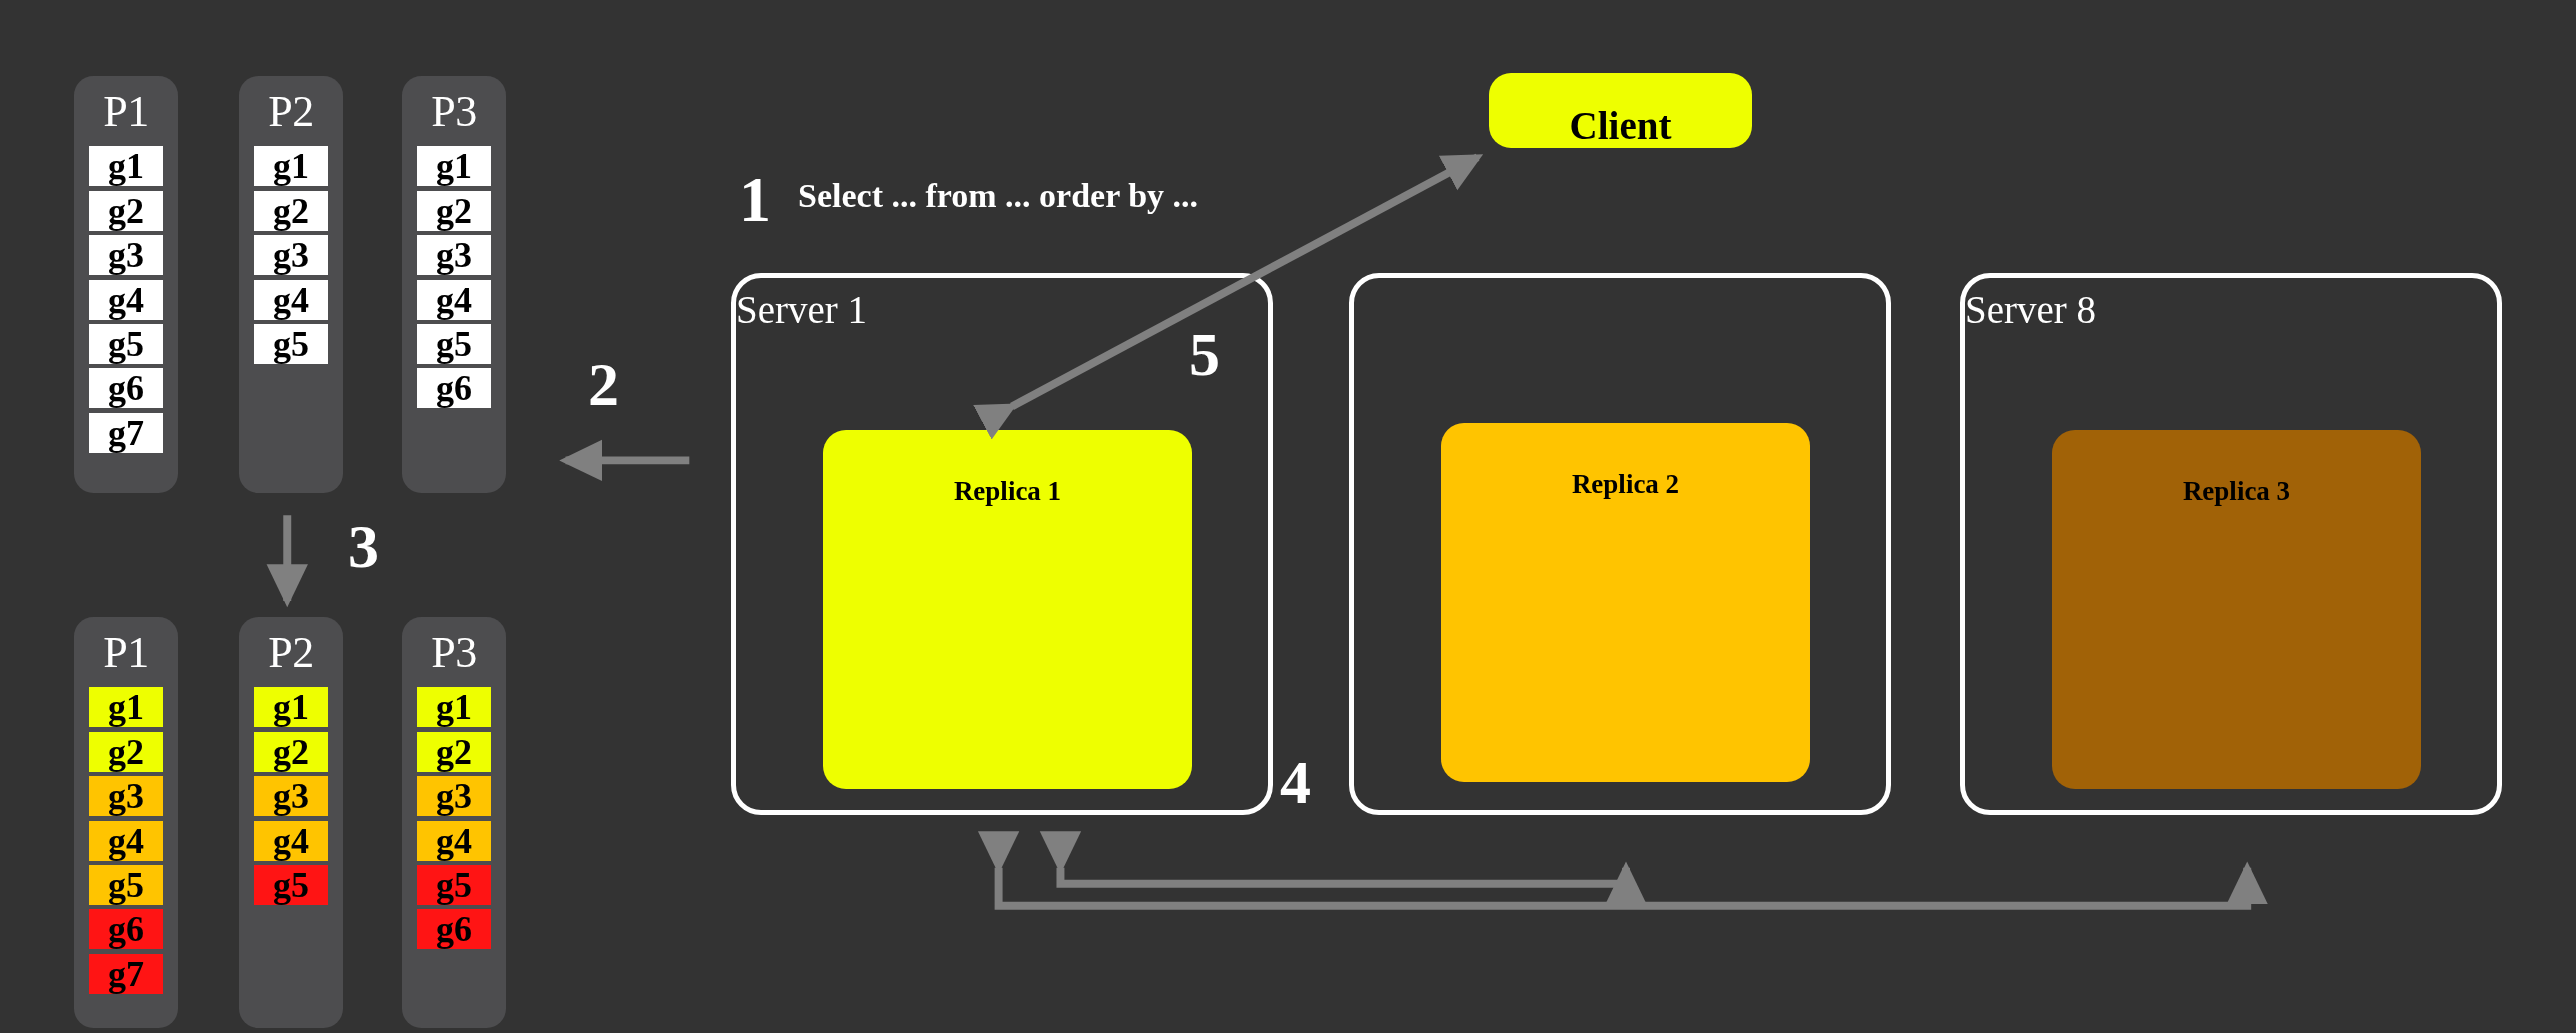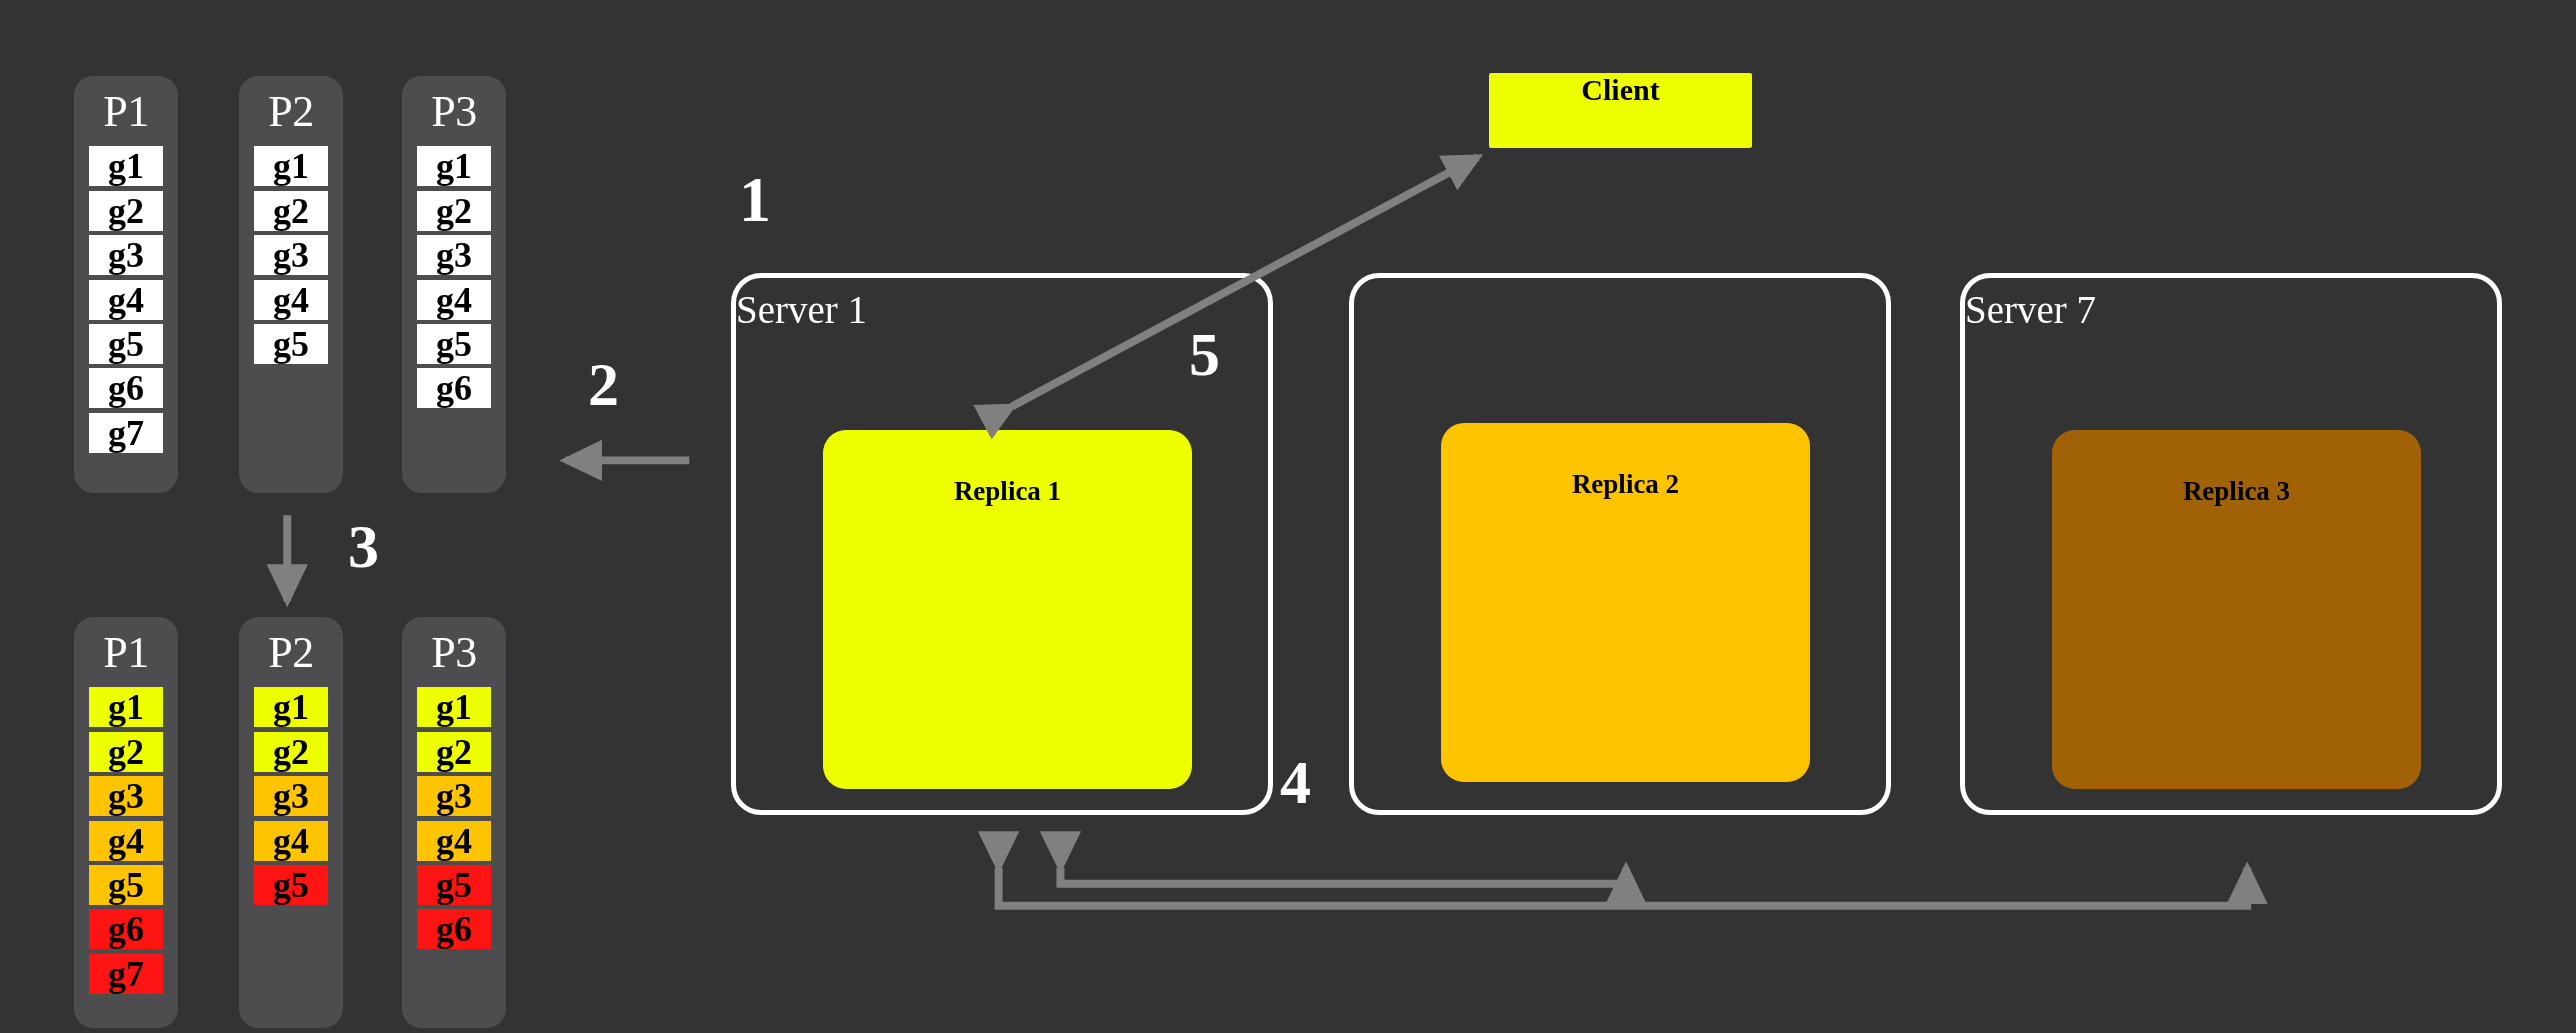--- a/index.html
+++ b/index.html
@@ -83,26 +83,26 @@
     font-size: 34px;
     font-weight: 700;
     line-height: 1;
     white-space: nowrap;
   }
 
   
   .client-box {
     position: absolute;
     background: #eeff00;
-    border-radius: 2px;
+    border-radius: 22px;
     display: flex;
-    align-items: flex-start;
+    align-items: flex-end;
     justify-content: center;
     color: #000000;
-    font-size: 30px;
+    font-size: 39px;
     font-weight: 700;
   }
 
   
   .server-box {
     position: absolute;
     border: 5.3px solid #ffffff;
     border-radius: 30px;
     box-sizing: border-box;
     background: transparent;
@@ -231,40 +231,41 @@
   <div class="step-num" style="left:739px; top:168px; font-size:64px;">1</div>
 
   <div class="step-num" style="left:588px; top:353px; font-size:62px;">2</div>
 
   <div class="step-num" style="left:348px; top:515px; font-size:62px;">3</div>
 
   <div class="step-num" style="left:1280px; top:751px; font-size:62px;">4</div>
 
   <div class="step-num" style="left:1189px; top:323px; font-size:62px;">5</div>
 
+  <div class="query-text" style="left:798px; top:179px;">Select ... from ... order by ...</div>
 
   <div class="client-box" style="left:1489px; top:73px; width:263px; height:75px;">
     <span>Client</span>
   </div>
 
   <div class="server-box" style="left:731px; top:273px; width:542px; height:542px;">
     <div class="server-title">Server 1</div>
     <div class="replica-box" style="left:87px; top:152px; width:369px; height:359px; background:#eeff00;">
       <span class="replica-label">Replica 1</span>
     </div>
   </div>
 
   <div class="server-box" style="left:1349px; top:273px; width:542px; height:542px;">
     <div class="replica-box" style="left:87px; top:145px; width:369px; height:359px; background:#ffc400;">
       <span class="replica-label">Replica 2</span>
     </div>
   </div>
 
   <div class="server-box" style="left:1960px; top:273px; width:542px; height:542px;">
-    <div class="server-title">Server 7</div>
+    <div class="server-title">Server 8</div>
     <div class="replica-box" style="left:87px; top:152px; width:369px; height:359px; background:#a16207;">
       <span class="replica-label">Replica 3</span>
     </div>
   </div>
 
   <svg id="arrows" viewBox="0 0 2915 1169" xmlns="http://www.w3.org/2000/svg">
     <defs>
       <marker id="ah" markerWidth="6" markerHeight="6" refX="4.6" refY="3" orient="auto" markerUnits="strokeWidth">
         <path d="M0,0.4 L5.4,3 L0,5.6 z" fill="#808080"></path>
       </marker>

